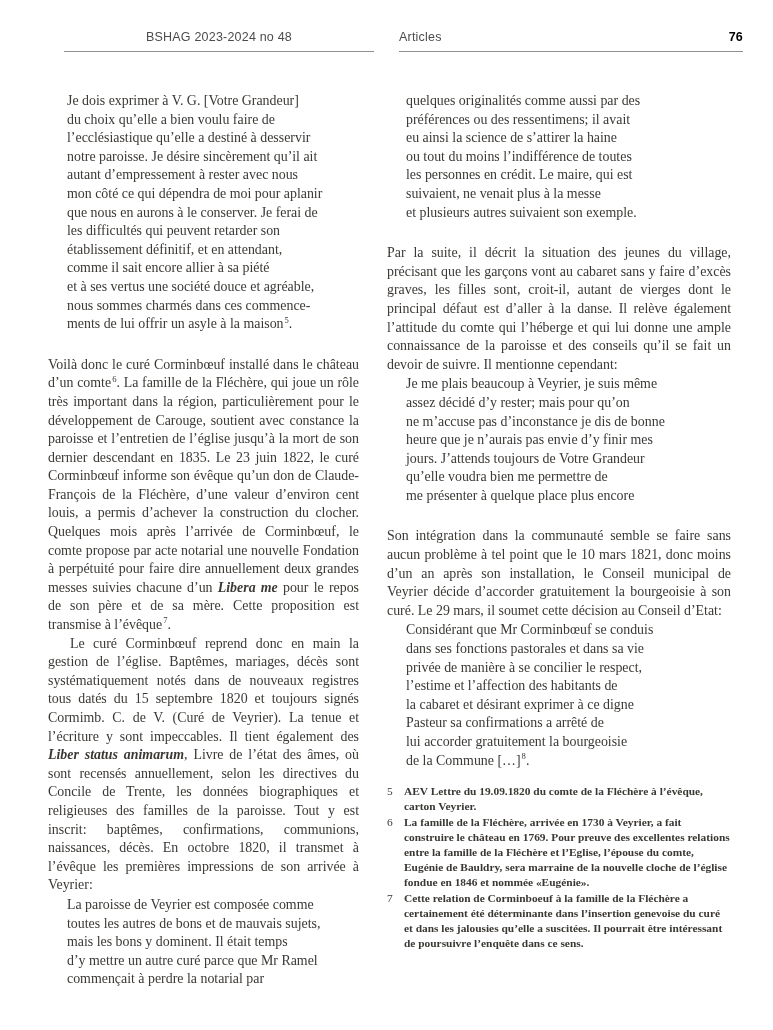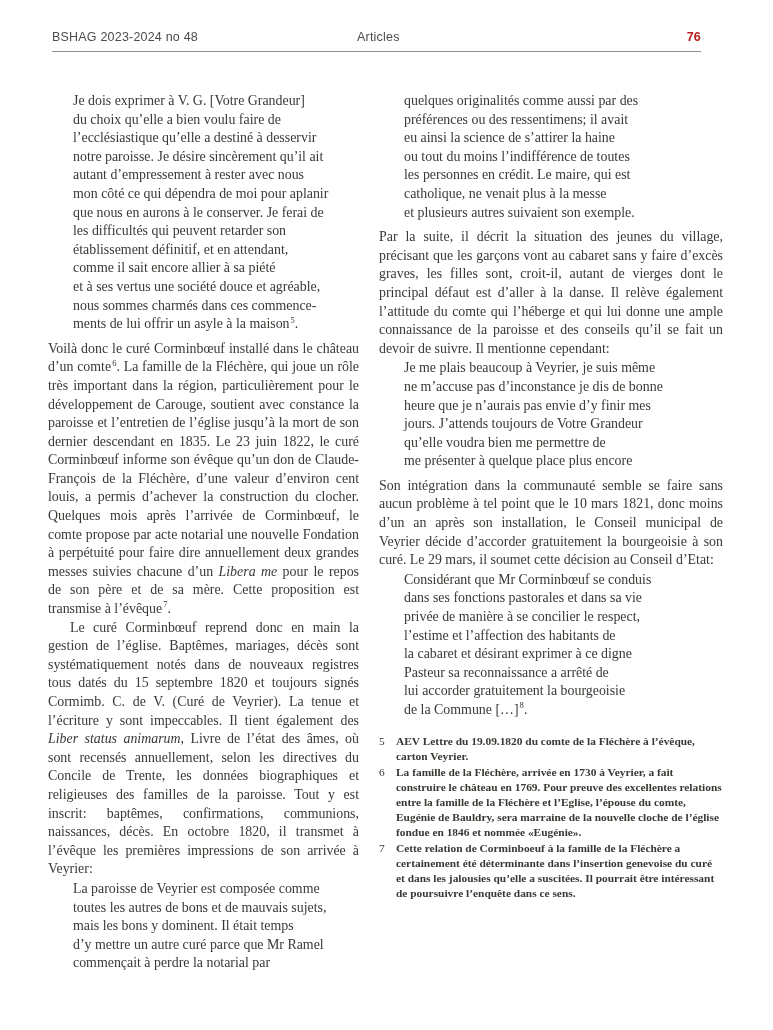--- a/index.html
+++ b/index.html
@@ -20,38 +20,38 @@
   
   .hdr-cell{
     position:absolute;top:30px;
     border-bottom:1.5px solid var(--rule);
     padding-bottom:7px;
     font-family:"Liberation Sans", sans-serif;
     font-size:12.5px;
     letter-spacing:.2px;
     color:var(--hdr);
   }
-  .hdr-left{left:52px;width:310px;}
-  .hdr-right{left:357px;width:344px;display:flex;justify-content:space-between;align-items:baseline;}
-  .pagenum{font-weight:bold;color:#b91c1c;}
+  .hdr-left{left:64px;width:310px;text-align:center;}
+  .hdr-right{left:399px;width:344px;display:flex;justify-content:space-between;align-items:baseline;}
+  .pagenum{font-weight:bold;color:#000000;}
   
   .col{
     position:absolute;top:92px;
     font-size:13.9px;line-height:18.6px;
   }
   .col.left{left:48px;width:311px;}
-  .col.right{left:379px;width:344px;}
+  .col.right{left:387px;width:344px;}
   .para{margin:0;text-align:justify;hyphens:auto;-webkit-hyphens:auto;}
   .para.indent{text-indent:22px;}
-  .quote{margin-left:25px;}
+  .quote{margin-left:19px;}
   .qline{white-space:normal;}
-  .quote + .para{margin-top:6px;}
+  .quote + .para{margin-top:22px;}
   .para + .quote{margin-top:1px;}
   sup{font-size:.62em;line-height:0;vertical-align:super;margin-left:1px;}
-  em{font-style:italic;}
+  em{font-style:italic;font-weight:bold;}
   
   .footnotes{margin-top:14px;font-size:11.4px;line-height:15px;}
   .fn{display:flex;margin:0 0 1px 0;}
   .fn-num{flex:none;width:17px;}
   .fn-text{flex:1;font-weight:bold;}
 </style>
 </head>
 <body>
 
 <div class="page">
@@ -93,40 +93,41 @@
     </div>
 
   <div class="col right" id="col-right">
     <div id="right-main">
         <div class="quote">
           <div class="qline">quelques originalités comme aussi par des</div>
           <div class="qline">préférences ou des ressentimens; il avait</div>
           <div class="qline">eu ainsi la science de s’attirer la haine</div>
           <div class="qline">ou tout du moins l’indifférence de toutes</div>
           <div class="qline">les personnes en crédit. Le maire, qui est</div>
-          <div class="qline">catholique, ne venait plus à la messe</div>
+          <div class="qline">suivaient, ne venait plus à la messe</div>
           <div class="qline">et plusieurs autres suivaient son exemple.</div>
         </div>
         <p class="para"><span>Par la suite, il décrit la situation des jeunes du village, précisant que les garçons vont au cabaret sans y faire d’excès graves, les filles sont, croit-il, autant de vierges dont le principal défaut est d’aller à la danse. Il relève également l’attitude du comte qui l’héberge et qui lui donne une ample connaissance de la paroisse et des conseils qu’il se fait un devoir de suivre. Il mentionne cependant:</span></p>
         <div class="quote">
           <div class="qline">Je me plais beaucoup à Veyrier, je suis même</div>
+          <div class="qline">assez décidé d’y rester; mais pour qu’on</div>
           <div class="qline">ne m’accuse pas d’inconstance je dis de bonne</div>
           <div class="qline">heure que je n’aurais pas envie d’y finir mes</div>
           <div class="qline">jours. J’attends toujours de Votre Grandeur</div>
           <div class="qline">qu’elle voudra bien me permettre de</div>
           <div class="qline">me présenter à quelque place plus encore</div>
         </div>
         <p class="para"><span>Son intégration dans la communauté semble se faire sans aucun problème à tel point que le 10 mars 1821, donc moins d’un an après son installation, le Conseil municipal de Veyrier décide d’accorder gratuitement la bourgeoisie à son curé. Le 29 mars, il soumet cette décision au Conseil d’Etat:</span></p>
         <div class="quote">
           <div class="qline">Considérant que Mr Corminbœuf se conduis</div>
           <div class="qline">dans ses fonctions pastorales et dans sa vie</div>
           <div class="qline">privée de manière à se concilier le respect,</div>
           <div class="qline">l’estime et l’affection des habitants de</div>
           <div class="qline">la cabaret et désirant exprimer à ce digne</div>
-          <div class="qline">Pasteur sa reconnaissance a arrêté de</div>
+          <div class="qline">Pasteur sa confirmations a arrêté de</div>
           <div class="qline">lui accorder gratuitement la bourgeoisie</div>
           <div class="qline"><span>de la Commune […]</span><sup>8</sup><span>.</span></div>
         </div>
       </div>
     <div class="footnotes" id="footnotes">
         <div class="fn">
           <span class="fn-num">5</span>
           <span class="fn-text">AEV Lettre du 19.09.1820 du comte de la Fléchère à l’évêque, carton Veyrier.</span>
         </div>
         <div class="fn">

